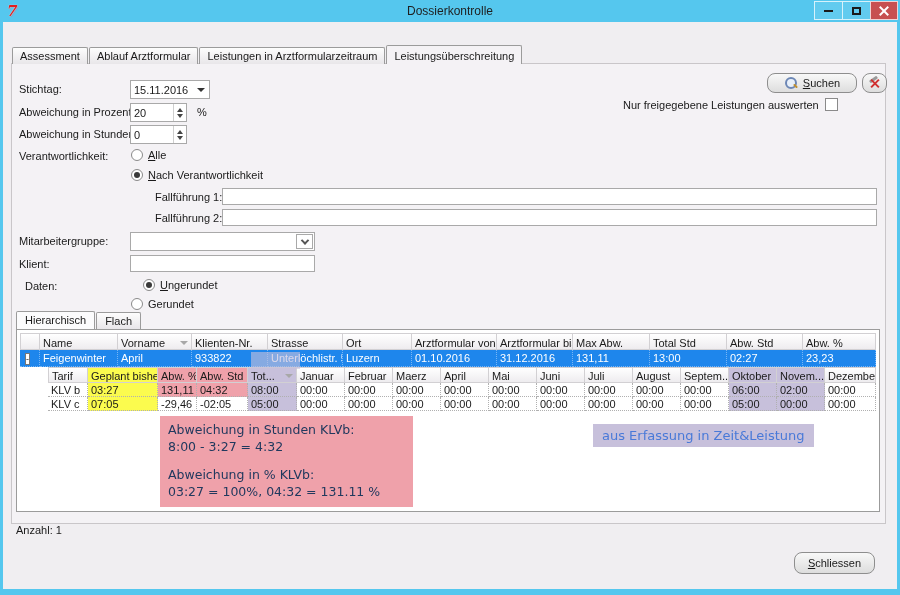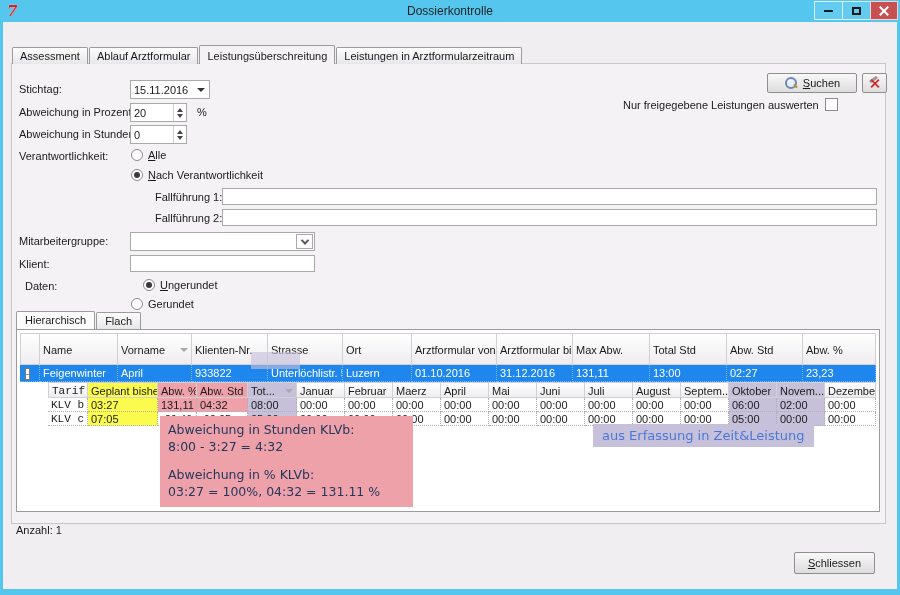--- a/index.html
+++ b/index.html
@@ -51,36 +51,36 @@
   .combo-btn { width:17px; height:15px; border:1px solid #a9a9a9; margin-right:1px; display:flex; align-items:center; justify-content:center; background:#fff; }
   .chev { width:6px; height:6px; border-right:2px solid #555; border-bottom:2px solid #555; transform:rotate(45deg) translate(-1px,-1px); }
   input.txt { position:absolute; border:1px solid #a9a9a9; background:#fff; font:inherit; padding:0 3px; }
 
   .radio { position:absolute; display:flex; align-items:center; gap:5px; }
   .radio .circ { width:12px; height:12px; border-radius:50%; border:1px solid #8a8a8a; background:#fff; position:relative; }
   .radio.sel .circ::after { content:""; position:absolute; left:2px; top:2px; width:6px; height:6px; border-radius:50%; background:#3a3a3a; }
   .accel { text-decoration:underline; }
 
   .btn { position:absolute; display:flex; align-items:center; justify-content:center; gap:5px;
-    background:linear-gradient(#f8f8f8,#dddddd); border:1px solid #8e8e8e; border-radius:2px; cursor:default; }
+    background:linear-gradient(#f8f8f8,#dddddd); border:1px solid #8e8e8e; border-radius:8px; cursor:default; }
   .checkbox-row { position:absolute; display:flex; align-items:center; gap:6px; }
   .cbox { width:13px; height:13px; border:1px solid #8a8a8a; background:#fff; }
 
   
   .rtabs { position:absolute; left:13px; top:290px; display:flex; z-index:3; }
   .rtab { height:17px; padding:2px 8px 0 8px; border:1px solid #9b9b9b; border-bottom:none;
     background:linear-gradient(#fdfdfd,#e8e6e9); margin-right:1px; border-radius:2px 2px 0 0; }
   .rtab.active { background:#FBFBFC; height:18px; margin-top:-1px; z-index:4; }
 
   .gridpanel { position:absolute; left:13px; top:307px; width:864px; height:183px;
     background:#fff; border:1px solid #9b9b9b; padding:3px; overflow:hidden; }
 
   .grow { display:flex; }
   .hcell { background:linear-gradient(#ffffff,#eeecef); border:1px solid #d2d0d3; border-left:none;
-    height:32px; padding:2px 3px 0 3px; white-space:nowrap; overflow:hidden; display:flex; align-items:center; gap:3px; }
+    height:17px; padding:2px 3px 0 3px; white-space:nowrap; overflow:hidden; display:flex; align-items:center; gap:3px; }
   .grow.ghead .hcell:first-child { border-left:1px solid #d2d0d3; }
   .sort { width:0; height:0; border-left:4px solid transparent; border-right:4px solid transparent;
     border-top:4px solid #a8a8a8; margin-left:auto; }
   .dcell { height:17px; padding:2px 3px 0 3px; border-right:1px dotted #b0b0b0; border-bottom:1px dotted #b0b0b0;
     white-space:nowrap; overflow:hidden; }
   .selrow { background:var(--selected-row,#1E86EC); color:#fff; }
   .selrow .dcell { border-right:1px dotted #79b6f5; border-bottom:1px dotted #79b6f5; }
   .expander { width:9px; height:9px; border:1px solid #777; background:#fff; color:#333; font-size:9px;
     line-height:7px; text-align:center; margin:2px 0 0 2px; }
 
@@ -88,21 +88,21 @@
     height:16px; padding:1px 3px 0 3px; white-space:nowrap; overflow:hidden; display:flex; align-items:center; gap:2px; }
   .icell { height:14px; padding:1px 3px 0 3px; border-right:1px dotted #b0b0b0; border-bottom:1px dotted #b0b0b0;
     white-space:nowrap; overflow:hidden; }
   .indent { border:none !important; background:transparent !important; border-right:none; }
   .irow .indent { border-bottom:none; }
 
   
   .o0{width:20px;} .o1{width:78px;} .o2{width:74px;} .o3{width:76px;} .o4{width:75px;} .o5{width:69px;}
   .o6{width:85px;} .o7{width:76px;} .o8{width:77px;} .o9{width:77px;} .o10{width:76px;} .o11{flex:1;}
   
-  .w-ind{width:28px;} .w-tarif{width:40px;font-family:Liberation Mono, monospace;} .w-gep{width:70px;} .w-abwp{width:39px;} .w-abws{width:51px;}
+  .w-ind{width:28px;} .w-tarif{width:40px;} .w-gep{width:70px;} .w-abwp{width:39px;} .w-abws{width:51px;}
   .w-tot{width:49px;} .w-mon{width:48px;} .w-last{flex:1;}
 
   .hl-y { background:var(--highlight-yellow,#FCFC4A) !important; }
   .hl-p { background:var(--highlight-pink,#EFA1AA) !important; }
   .hl-v { background:var(--highlight-purple,#C7C0DB) !important; }
   .sel-patch { position:absolute; left:234px; top:22px; width:49px; height:17px;
     background:var(--highlight-purple,#C7C0DB); opacity:.62; }
 
   
   .note { position:absolute; font-family:"DejaVu Sans", sans-serif; }
@@ -148,22 +148,22 @@
           <span class="glyph-x"></span>
         </div>
     </div>
   </div>
 
   <div class="content">
 
     <div class="tabstrip">
       <div class="tab">Assessment</div>
       <div class="tab">Ablauf Arztformular</div>
+      <div class="tab">Leistungen in Arztformularzeitraum</div>
       <div class="tab active">Leistungsüberschreitung</div>
-      <div class="tab">Leistungen in Arztformularzeitraum</div>
     </div>
 
     <div class="groupbox"></div>
 
     <div class="btn" style="left:764px; top:51px; width:90px; height:20px;">
       <span class="mag"></span>
       <span><span class="accel">S</span><span>uchen</span></span>
     </div>
     <div class="btn" style="left:859px; top:51px; width:25px; height:20px;">
       <span class="clear-icon">

